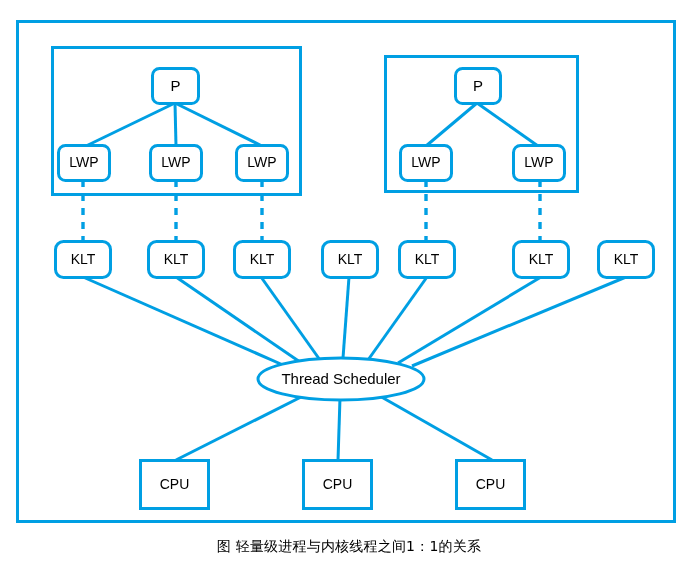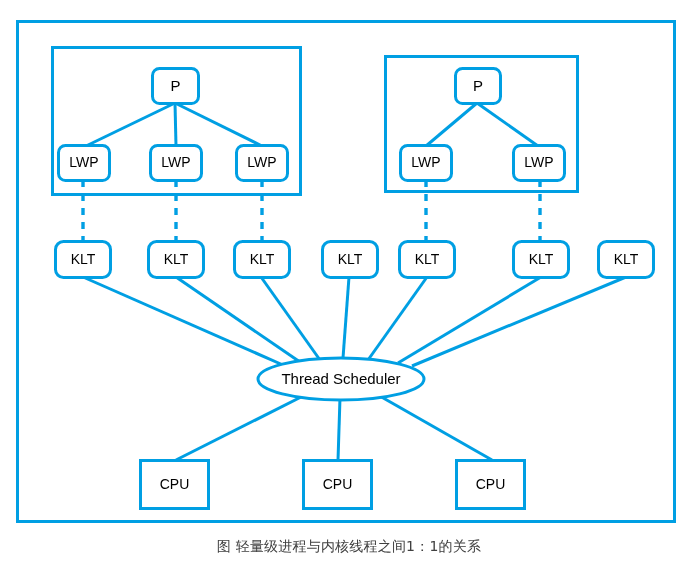--- a/index.html
+++ b/index.html
@@ -45,21 +45,21 @@
     dominant-baseline: middle;
   }
   .caption {
     position: absolute;
     left: 0;
     top: 538px;
     width: 698px;
     text-align: center;
     font-family: "DejaVu Sans", "Liberation Sans", sans-serif;
     font-size: 14px;
-    color: #404040;
+    color: #000000;
     letter-spacing: 0.2px;
   }
 </style>
 </head>
 <body>
 
 <div id="diagram-root">
 
   <svg id="diagram-svg" viewBox="0 0 698 569">
 

